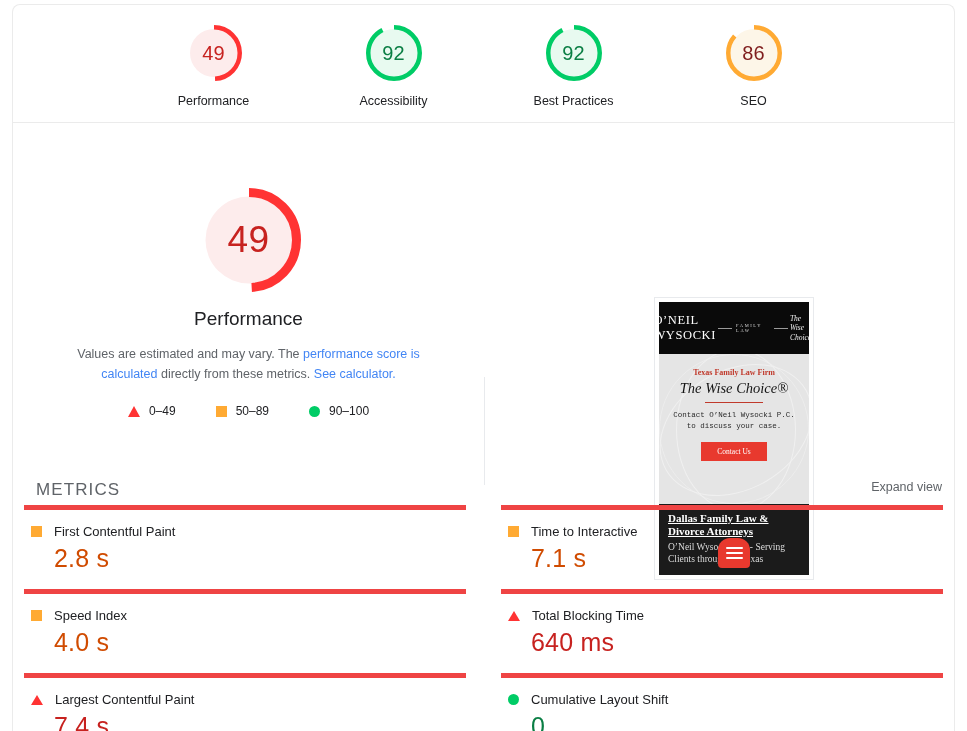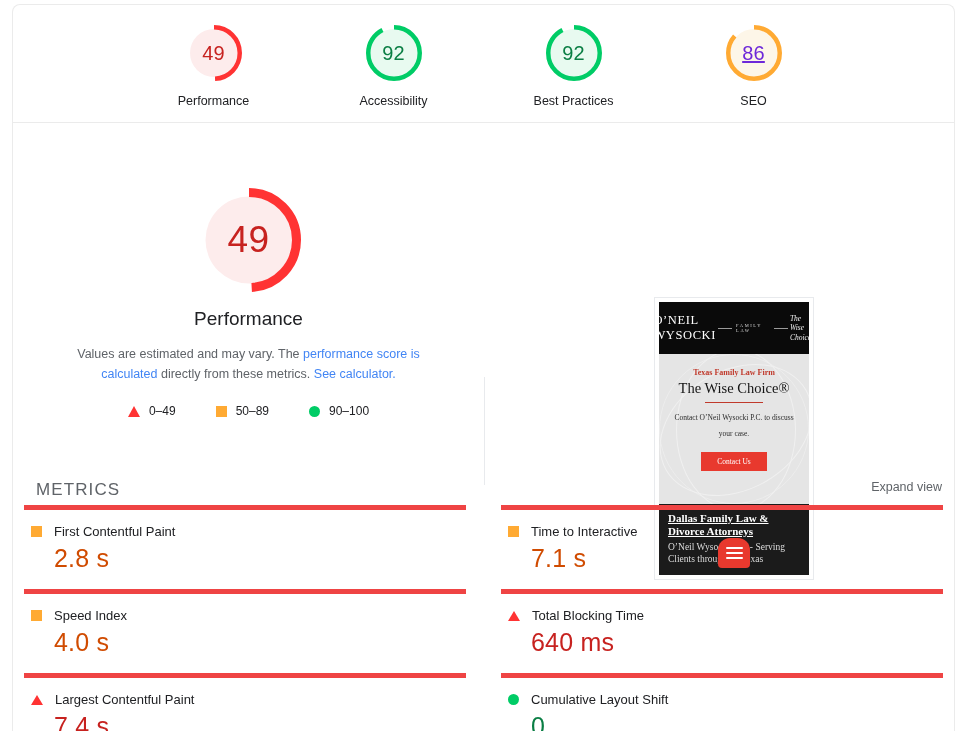--- a/index.html
+++ b/index.html
@@ -230,36 +230,37 @@
     font-family: "Liberation Serif", serif;
     font-size: 8px;
     font-weight: bold;
   }
   .tb-h1 {
     position: relative;
     margin-top: 3px;
     color: #141414;
     font-family: "Liberation Serif", serif;
     font-size: 14.5px;
+    font-style: italic;
   }
   .tb-sep {
     position: relative;
     margin-top: 5px;
     width: 58px; height: 1px;
     background: #c0392b;
   }
   .tb-sub {
     position: relative;
     margin-top: 7px;
     width: 124px;
     text-align: center;
     color: #2b2b2b;
-    font-family: Liberation Serif, serif;
+    font-family: Liberation Mono, monospace;
     font-size: 7.5px;
-    line-height: 16px;
+    line-height: 11px;
   }
   .tb-btn {
     position: relative;
     margin-top: 10px;
     padding: 5px 16px;
     background: #e8392e;
     color: #fff;
     font-family: "Liberation Serif", serif;
     font-size: 7.5px;
   }
@@ -394,21 +395,21 @@
           <div class="gauge-num" style="color: rgb(10, 126, 68);">92</div>
         </div>
         <div class="gauge-label">Best Practices</div>
       </div>
       <div class="gauge-item">
         <div class="gauge-ring">
           <svg width="56" height="56">
             <circle cx="28" cy="28" r="24" fill="#fdf6e8"></circle>
             <circle cx="28" cy="28" r="25.75" fill="none" stroke="#fa3" stroke-width="4.5" stroke-dasharray="139.14113862749193 22.65088303238241" stroke-linecap="butt"></circle>
           </svg>
-          <div class="gauge-num" style="color: #6d28d9; text-decoration: underline;">86</div>
+          <div class="gauge-num" style="color: #7f1d1d;">86</div>
         </div>
         <div class="gauge-label">SEO</div>
       </div>
     </div>
 
   <div class="hero">
 
     <div class="hero-left">
       <div class="big-ring" id="bigRing">
           <svg width="104" height="104">

